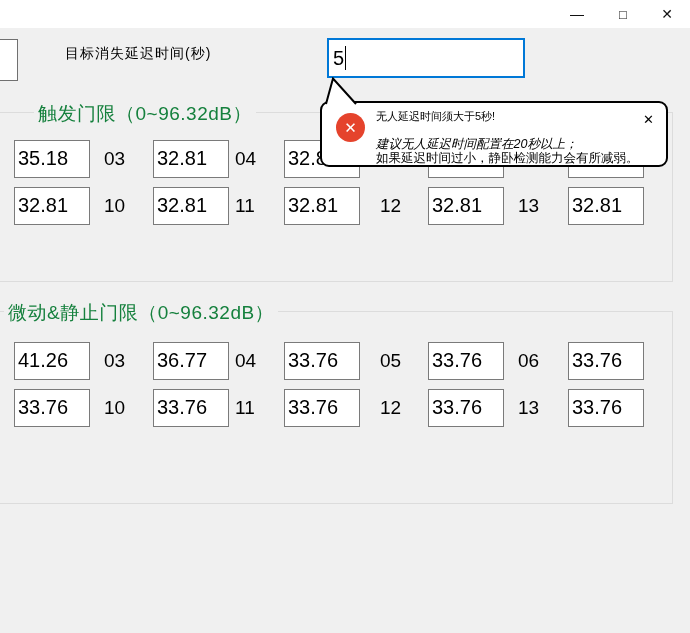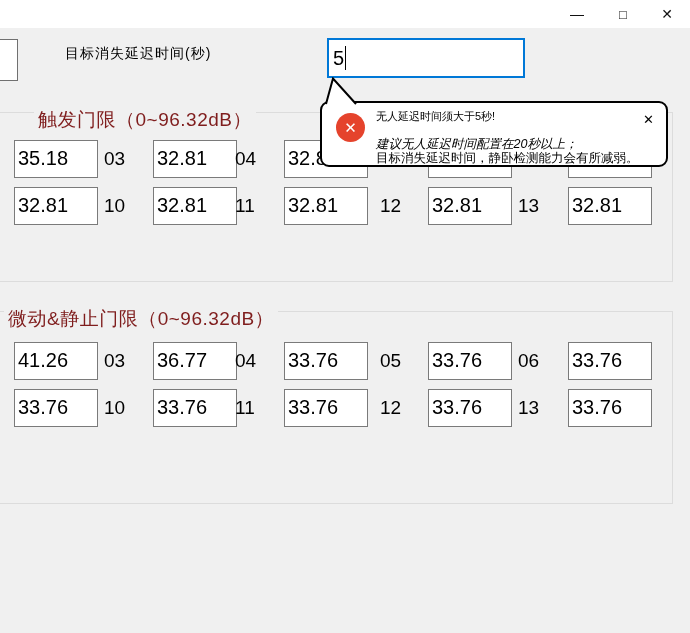--- a/index.html
+++ b/index.html
@@ -24,27 +24,27 @@
   .delay-label{position:absolute;left:65px;top:45px;font-size:14px;color:#000;letter-spacing:1px;}
   .delay-input{position:absolute;left:327px;top:38px;width:198px;height:40px;background:#fff;
                border:2px solid var(--accent);box-sizing:border-box;font-size:20px;color:#000;
                display:flex;align-items:center;padding-left:4px;}
   .caret{display:inline-block;width:1px;height:24px;background:#000;margin-left:1px;}
 
   
   .groupbox{position:absolute;border:1px solid var(--group_border);background:transparent;box-sizing:border-box;}
   .gb1{left:-12px;top:112px;width:685px;height:170px;}
   .gb2{left:-35px;top:311px;width:708px;height:193px;}
-  .group-title{position:absolute;font-size:19px;color:#7f1d1d;background:var(--background);
-               padding:0 4px;white-space:nowrap;letter-spacing:0.5px;margin-top:6px;}
+  .group-title{position:absolute;font-size:19px;color:#15803d;background:var(--background);
+               padding:0 4px;white-space:nowrap;letter-spacing:0.5px;}
   .gt1{left:34px;top:101px;}
   .gt2{left:4px;top:300px;}
 
   
-  .field{position:absolute;width:84px;height:38px;background:#fff;border:1px solid var(--field_border);
+  .field{position:absolute;width:76px;height:38px;background:#fff;border:1px solid var(--field_border);
          box-sizing:border-box;font-size:20px;color:#000;line-height:35px;padding-left:3px;overflow:hidden;}
   .idx{position:absolute;width:40px;text-align:left;font-size:19px;color:#000;line-height:38px;}
   .c0{left:14px}.c1{left:153px}.c2{left:284px}.c3{left:428px}.c4{left:568px}
   .l0{left:104px}.l1{left:235px}.l2{left:380px}.l3{left:518px}
   .g1a{top:140px}.g1b{top:187px}.g2a{top:342px}.g2b{top:389px}
 
   
   .tooltip{position:absolute;left:320px;top:101px;width:348px;height:66px;background:#fff;
            border:2px solid #000;border-radius:9px;box-sizing:border-box;z-index:10;}
   .tooltip-tail{position:absolute;left:322px;top:77px;z-index:11;}
@@ -117,20 +117,20 @@
   <div class="field c2 g2b">33.76</div>
   <div class="idx l2 g2b">12</div>
   <div class="field c3 g2b">33.76</div>
   <div class="idx l3 g2b">13</div>
   <div class="field c4 g2b">33.76</div>
 
   <div class="tooltip">
     <div class="err-icon">✕</div>
     <div class="tip-title">无人延迟时间须大于5秒!</div>
     <div class="tip-line1">建议无人延迟时间配置在20秒以上；</div>
-    <div class="tip-line2">目标消失延迟时间，静卧检测能力会有所减弱。</div>
+    <div class="tip-line2">如果延迟时间过小，静卧检测能力会有所减弱。</div>
     <div class="tip-close">✕</div>
   </div>
   <svg class="tooltip-tail" width="40" height="28" viewBox="0 0 40 28">
     <path d="M4,27 L11,1.5 L34,27" fill="#ffffff" stroke="#000000" stroke-width="2"></path>
   </svg>
 
 </div>
 
 </body></html>

